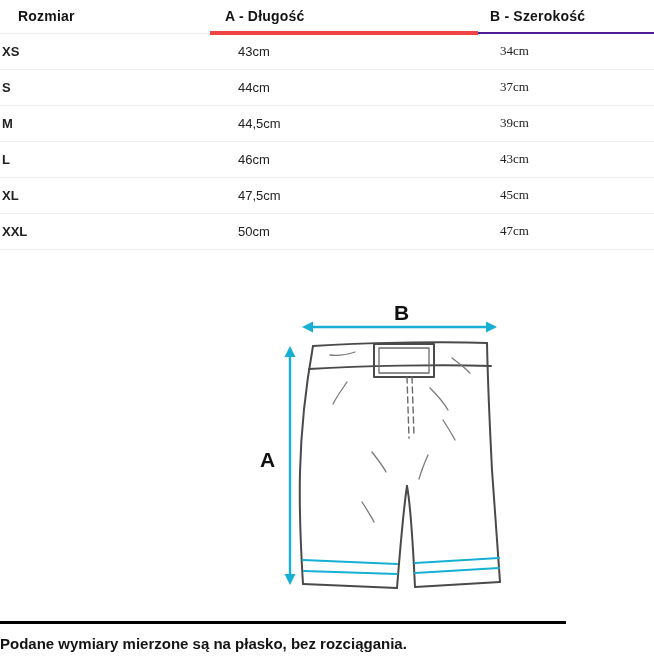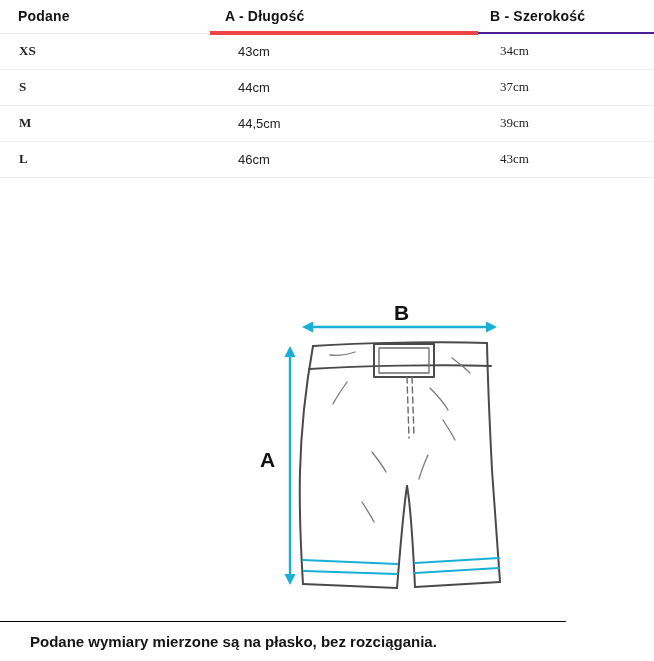--- a/index.html
+++ b/index.html
@@ -36,21 +36,21 @@
   th.h-a    { padding-left: 15px; border-bottom: 4px solid #ef4444; }
   th.h-b    { padding-left: 12px; border-bottom: 2px solid #4c1d95; }
 
   table.size-table td {
     height: 36px;
     vertical-align: middle;
     border-bottom: 1px solid #ededed;
     font-size: 13px;
     color: #222;
   }
-  td.c-size { padding-left: 19px; font-weight: bold; font-size: 14px; color: #141414; font-family: Liberation Serif, serif; }
+  td.c-size { padding-left: 2px; font-weight: bold; font-size: 14px; color: #141414; }
   td.c-a    { padding-left: 28px; }
   td.c-b    { padding-left: 22px; font-family: Liberation Serif, serif; }
 
   
   .diagram {
     position: absolute;
     left: 0; top: 250px;
     width: 654px; height: 365px;
   }
   .diagram svg { position: absolute; left: 0; top: 0; }
@@ -61,41 +61,41 @@
     color: #111;
   }
   .dim-label.b { left: 394px; top: 51px; }
   .dim-label.a { left: 260px; top: 198px; }
 
   
   .footer {
     position: absolute;
     left: 0; top: 621px;
     width: 566px;
-    border-top: 1px solid #000000;
-    padding: 11px 0 0 30px;
+    border-top: 3px solid #000000;
+    padding: 11px 0 0 0;
   }
   .footer .note {
     font-size: 15px;
     font-weight: bold;
     color: #141414;
   }
 </style>
 </head>
 <body>
 
 <table class="size-table">
   <colgroup>
       <col class="c1">
       <col class="c2">
       <col class="c3">
     </colgroup>
   <thead>
     <tr>
-      <th class="h-size">Podane</th>
+      <th class="h-size">Rozmiar</th>
       <th class="h-a">A - Długość</th>
       <th class="h-b">B - Szerokość</th>
     </tr>
   </thead>
   <tbody>
     <tr>
       <td class="c-size">XS</td>
       <td class="c-a">43cm</td>
       <td class="c-b">34cm</td>
     </tr>
@@ -106,20 +106,30 @@
     </tr>
     <tr>
       <td class="c-size">M</td>
       <td class="c-a">44,5cm</td>
       <td class="c-b">39cm</td>
     </tr>
     <tr>
       <td class="c-size">L</td>
       <td class="c-a">46cm</td>
       <td class="c-b">43cm</td>
+    </tr>
+    <tr>
+      <td class="c-size">XL</td>
+      <td class="c-a">47,5cm</td>
+      <td class="c-b">45cm</td>
+    </tr>
+    <tr>
+      <td class="c-size">XXL</td>
+      <td class="c-a">50cm</td>
+      <td class="c-b">47cm</td>
     </tr>
   </tbody>
 </table>
 
 <div class="diagram">
   <svg width="654" height="365" viewBox="0 250 654 365">
 
     <g fill="none" stroke="#4a4a4a" stroke-width="2" stroke-linecap="round" stroke-linejoin="round">
 
       <path d="M313,346 C360,343 440,341 487,343"></path>

